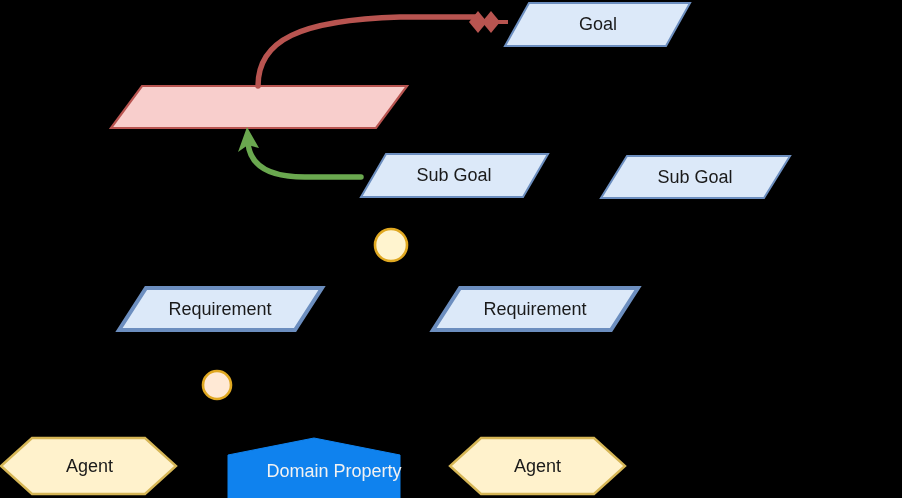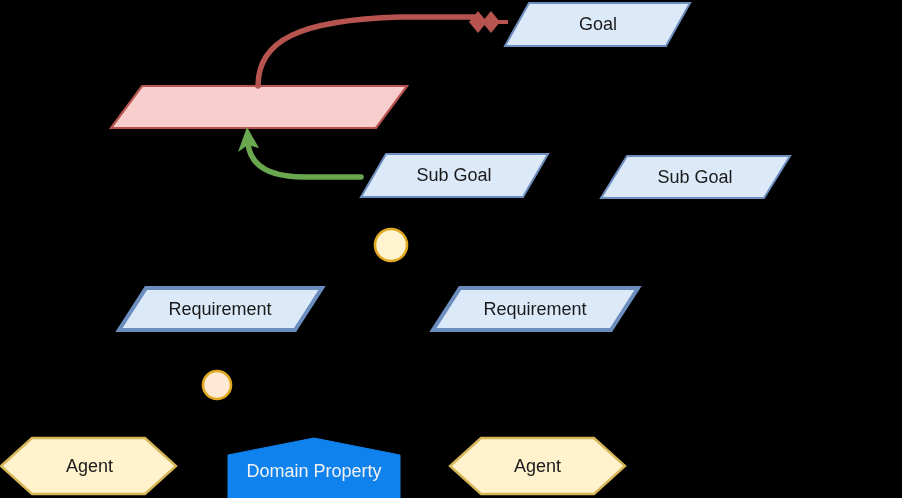--- a/index.html
+++ b/index.html
@@ -31,21 +31,21 @@
     position: absolute;
     display: flex;
     align-items: center;
     justify-content: center;
     text-align: center;
     pointer-events: none;
     white-space: nowrap;
     font-family: "Liberation Sans", sans-serif;
   }
   .lbl-dark { color: #1a1a1a; }
-  .lbl-light { color: #f2f2f2; }
+  .lbl-light { color: #f2f2f2; padding-left: 20px; }
   .fs-18 { font-size: 18px; }
 </style>
 </head>
 <body>
 
 <div id="diagram-canvas">
 
   <svg id="diagram-svg" viewBox="0 0 902 498" xmlns="http://www.w3.org/2000/svg">
 
     <g stroke="#000000" stroke-width="1.4" fill="none">

